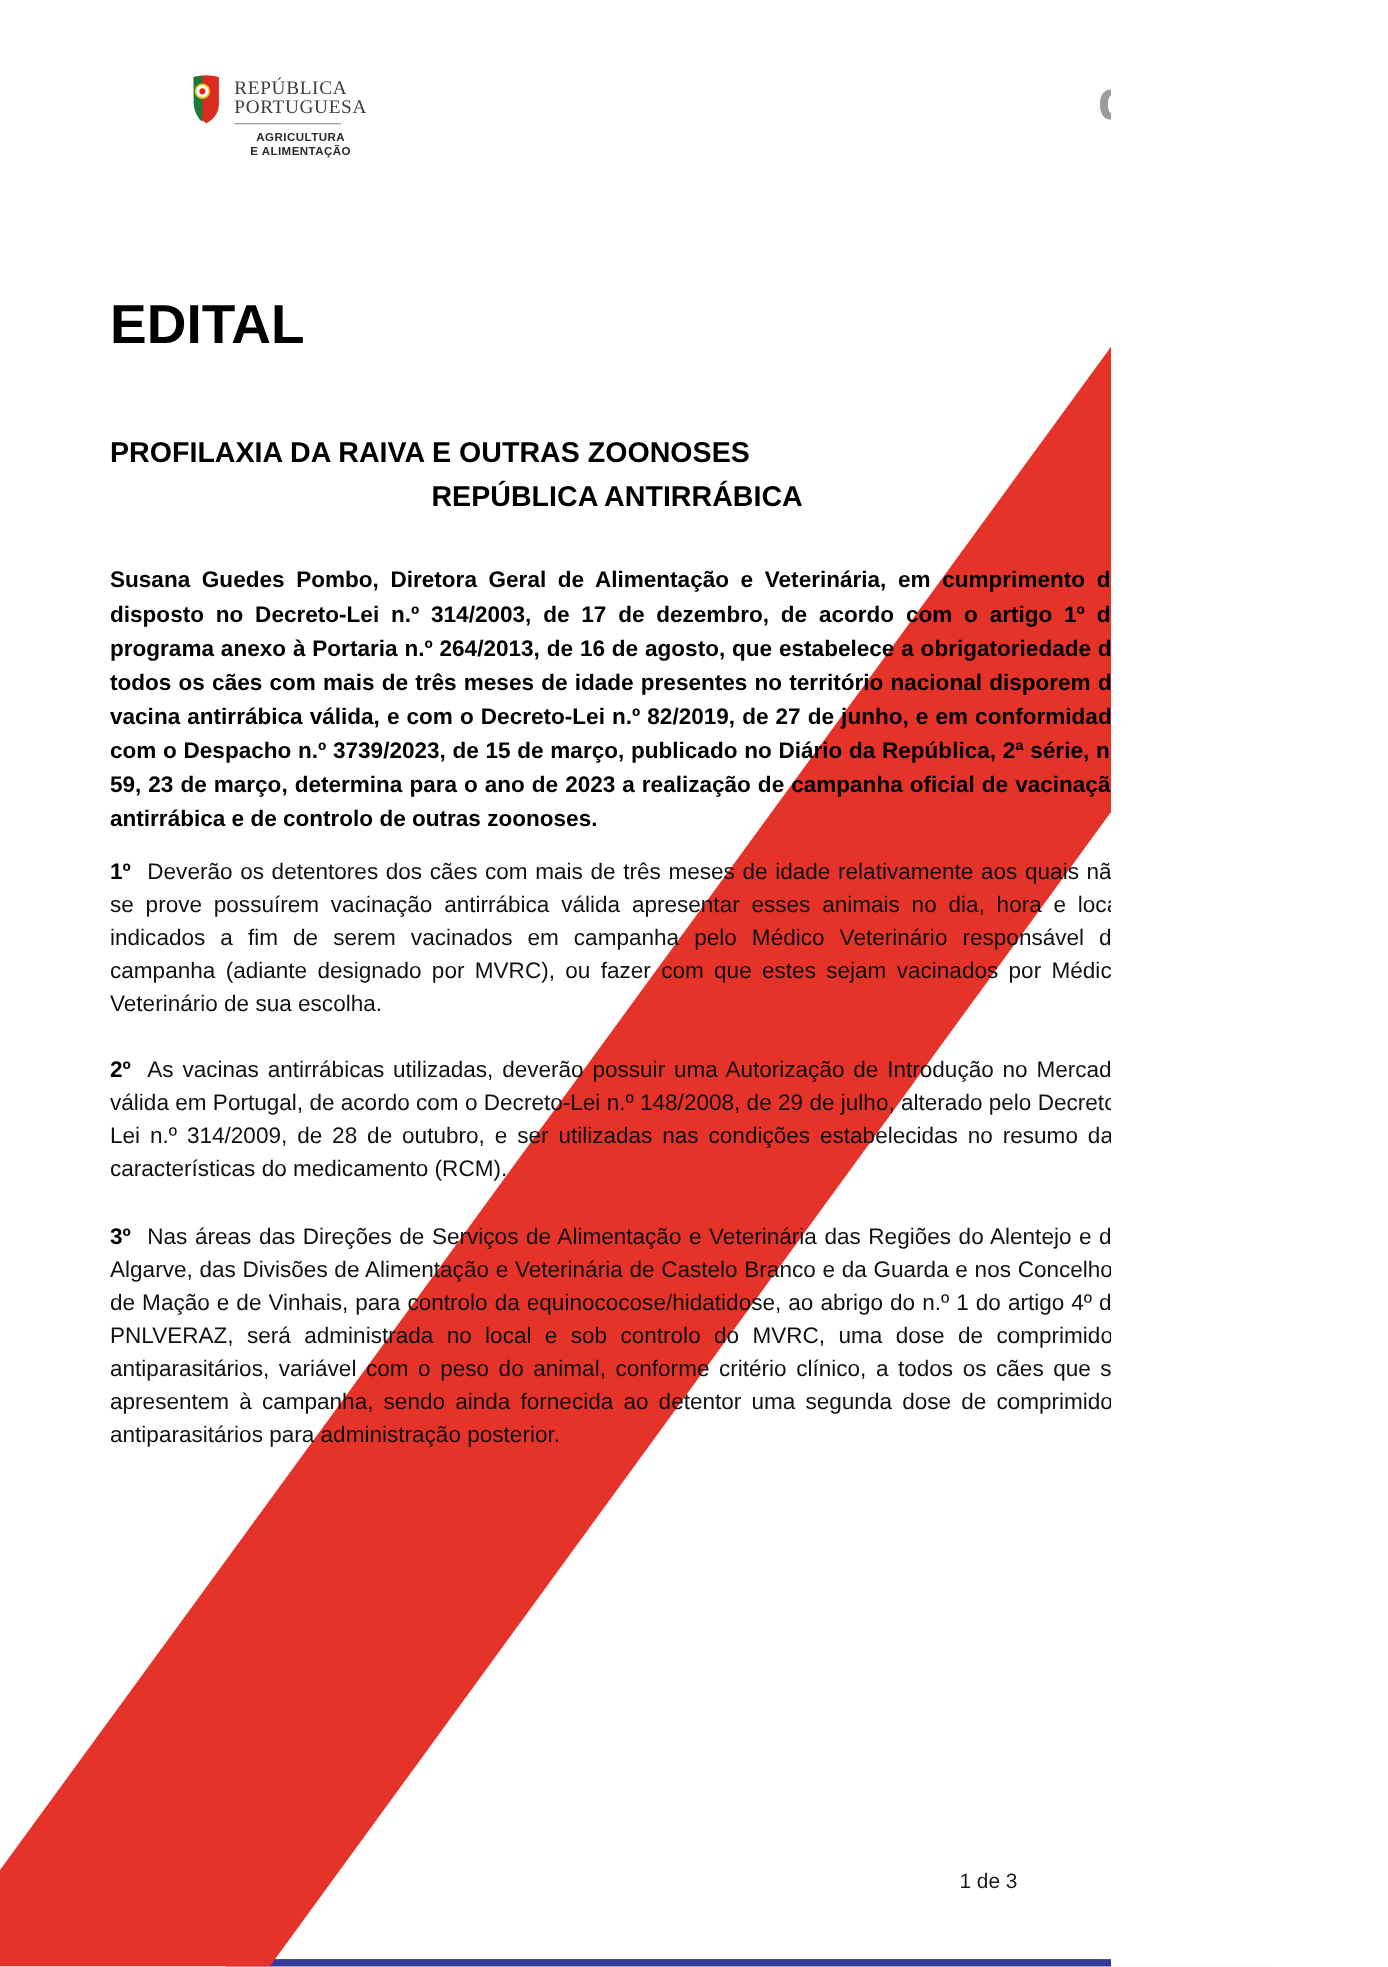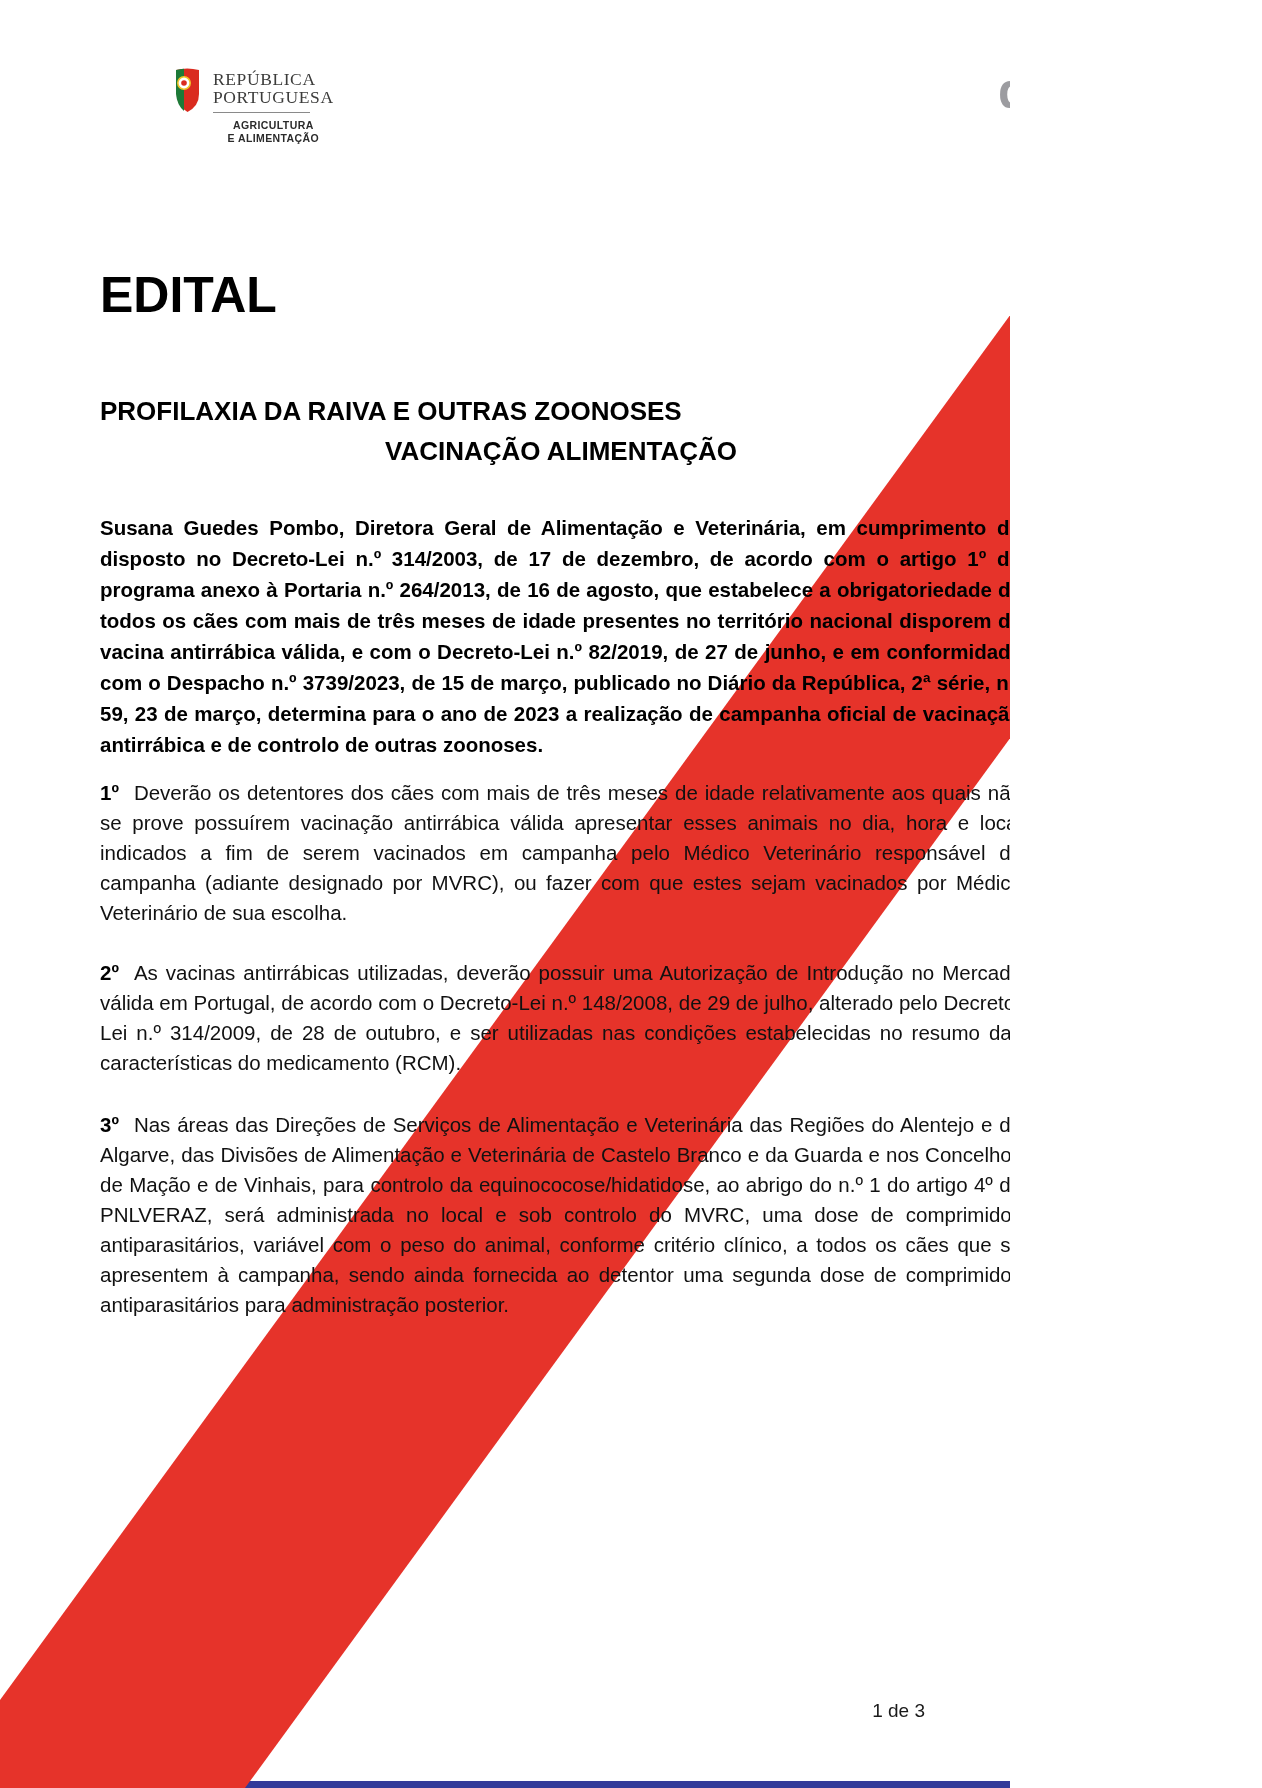--- a/index.html
+++ b/index.html
@@ -118,21 +118,21 @@
       </div>
       <div class="dgav-caption">
         <span>Direção Geral</span><br>
         <span>de Alimentação</span><br>
         <span>e Veterinária</span>
       </div>
     </div>
 
     <h1 class="doc-title">EDITAL</h1>
     <h2 class="doc-sub1">PROFILAXIA DA RAIVA E OUTRAS ZOONOSES</h2>
-    <h2 class="doc-sub2">VACINAÇÃO ALIMENTAÇÃO</h2>
+    <h2 class="doc-sub2">REPÚBLICA ANTIRRÁBICA</h2>
 
     <div class="text-col">
       <p class="p-intro">Susana Guedes Pombo, Diretora Geral de Alimentação e Veterinária, em cumprimento do disposto no Decreto-Lei n.º 314/2003, de 17 de dezembro, de acordo com o artigo 1º do programa anexo à Portaria n.º 264/2013, de 16 de agosto, que estabelece a obrigatoriedade de todos os cães com mais de três meses de idade presentes no território nacional disporem de vacina antirrábica válida, e com o Decreto-Lei n.º 82/2019, de 27 de junho, e em conformidade com o Despacho n.º  3739/2023, de 15 de março, publicado no Diário da República, 2ª série, n.º 59, 23 de março, determina para o ano de 2023 a realização de campanha oficial de vacinação antirrábica e de controlo de outras zoonoses.</p>
 
       <p class="p-item p-item1"><span class="item-num">1º</span><span>Deverão os detentores dos cães com mais de três meses de idade relativamente aos quais não se prove possuírem vacinação antirrábica válida apresentar esses animais no dia, hora e local indicados a fim de serem vacinados em campanha pelo Médico Veterinário responsável de campanha (adiante designado por MVRC), ou fazer com que estes sejam vacinados por Médico Veterinário de sua escolha.</span></p>
 
       <p class="p-item p-item2"><span class="item-num">2º</span><span>As vacinas antirrábicas utilizadas, deverão possuir uma Autorização de Introdução no Mercado válida em Portugal, de acordo com o Decreto-Lei n.º 148/2008, de 29 de julho, alterado pelo Decreto-Lei n.º 314/2009, de 28 de outubro, e ser utilizadas nas condições estabelecidas no resumo das características do medicamento (RCM).</span></p>
 
       <p class="p-item"><span class="item-num">3º</span><span>Nas áreas das Direções de Serviços de Alimentação e Veterinária das Regiões do Alentejo e do Algarve, das Divisões de Alimentação e Veterinária de Castelo Branco e da Guarda e nos Concelhos de Mação e de Vinhais, para controlo da equinococose/hidatidose, ao abrigo do n.º 1 do artigo 4º do PNLVERAZ, será administrada no local e sob controlo do MVRC, uma dose de comprimidos antiparasitários, variável com o peso do animal, conforme critério clínico, a todos os cães que se apresentem à campanha, sendo ainda fornecida ao detentor uma segunda dose de comprimidos antiparasitários para administração posterior.</span></p>
     </div>

